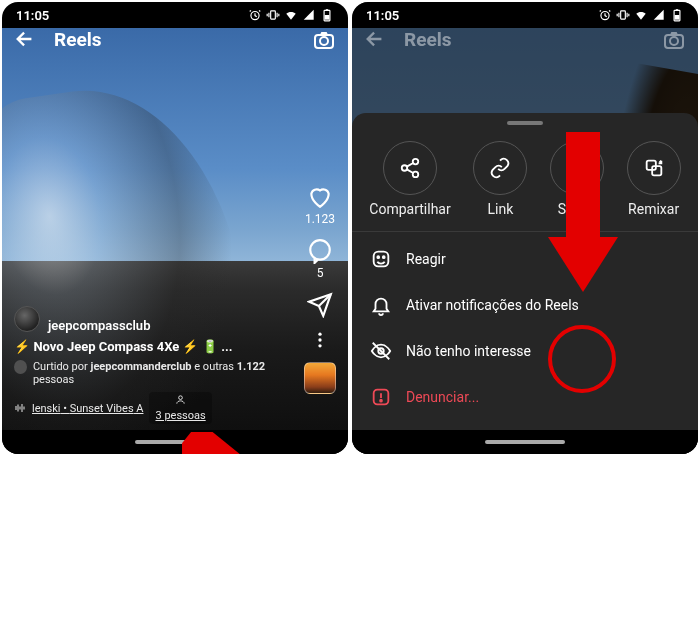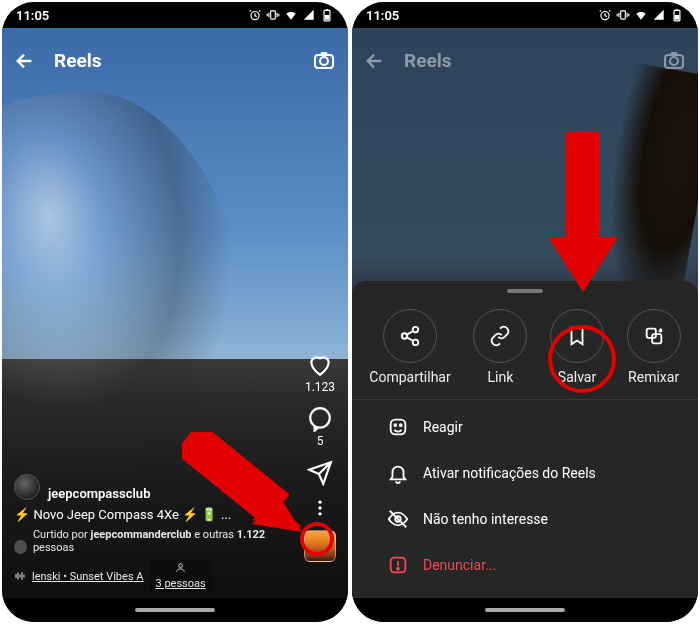--- a/index.html
+++ b/index.html
@@ -7,23 +7,23 @@
     background: #fff;
     font-family: -apple-system, BlinkMacSystemFont, "Segoe UI", Roboto, sans-serif;
     width: 700px;
     height: 638px;
     display: flex;
     gap: 4px;
     padding: 2px;
   }
   .phone {
     width: 348px;
-    height: 620px;
+    height: 452px;
     background: #000;
-    border-radius: 32px;
+    border-radius: 16px;
     overflow: hidden;
     position: relative;
     color: #fff;
   }
   
   .status-bar {
     height: 26px;
     display: flex;
     justify-content: space-between;
     align-items: center;
@@ -32,21 +32,21 @@
     font-weight: 600;
     position: relative;
     z-index: 10;
   }
   .status-icons { display: flex; gap: 4px; align-items: center; }
   .status-icons svg { width: 14px; height: 14px; }
   
   .app-header {
     height: 44px;
     display: flex;
-    align-items: flex-end;
+    align-items: flex-start;
     padding: 0 12px;
     position: relative;
     z-index: 10;
   }
   .app-header .title {
     font-size: 19px;
     font-weight: 700;
     margin-left: 18px;
   }
   .app-header .spacer { flex: 1; }
@@ -123,22 +123,22 @@
   }
   .user-row { display: flex; align-items: center; gap: 8px; }
   .avatar {
     width: 26px;
     height: 26px;
     border-radius: 50%;
     background: radial-gradient(circle at 40% 35%, #666 0%, #222 70%);
     border: 1px solid #555;
   }
   .username { font-weight: 600; font-size: 13px; margin-top: 13px; }
-  .caption { font-size: 13px; }
-  .liked-row { display: flex; align-items: flex-end; gap: 6px; font-size: 11px; opacity: .9; }
+  .caption { font-size: 13px; font-weight: bold; }
+  .liked-row { display: flex; align-items: flex-start; gap: 6px; font-size: 11px; opacity: .9; }
   .liked-avatar {
     width: 14px;
     height: 14px;
     border-radius: 50%;
     background: #555;
   }
   .audio-row { display: flex; align-items: center; gap: 6px; font-size: 11px; opacity: .9; text-decoration: underline; }
   .people-chip {
     display: inline-flex;
     align-items: center;
@@ -219,21 +219,21 @@
   .circle-btn {
     width: 54px;
     height: 54px;
     border-radius: 50%;
     border: 1.5px solid #555;
     display: flex;
     align-items: center;
     justify-content: center;
   }
   .sheet-action .label { font-size: 14px; color: #eee; }
-  .sheet-list { padding: 4px 17px; }
+  .sheet-list { padding: 4px 0; }
   .sheet-item {
     display: flex;
     align-items: center;
     gap: 14px;
     padding: 12px 18px;
     font-size: 14px;
   }
   .sheet-item.danger { color: #ed4956; }
   .sheet-item svg { width: 22px; height: 22px; flex-shrink: 0; }
   .emoji { font-size: 13px; }

